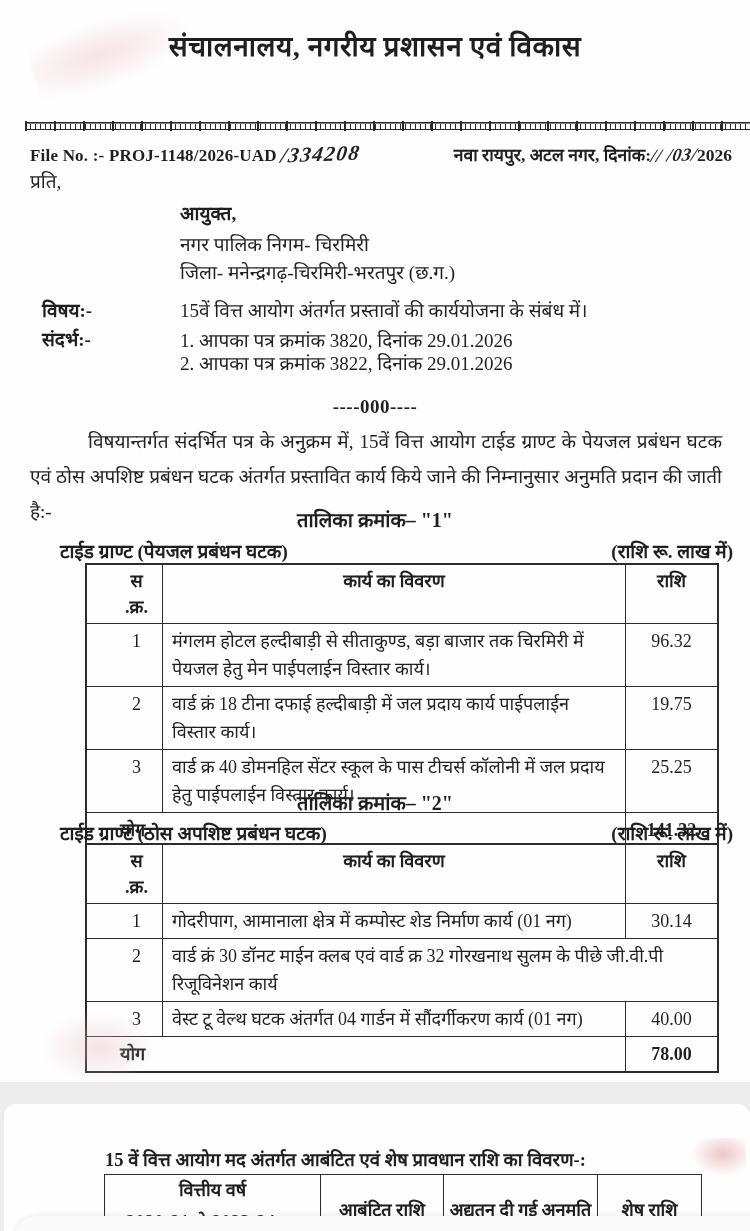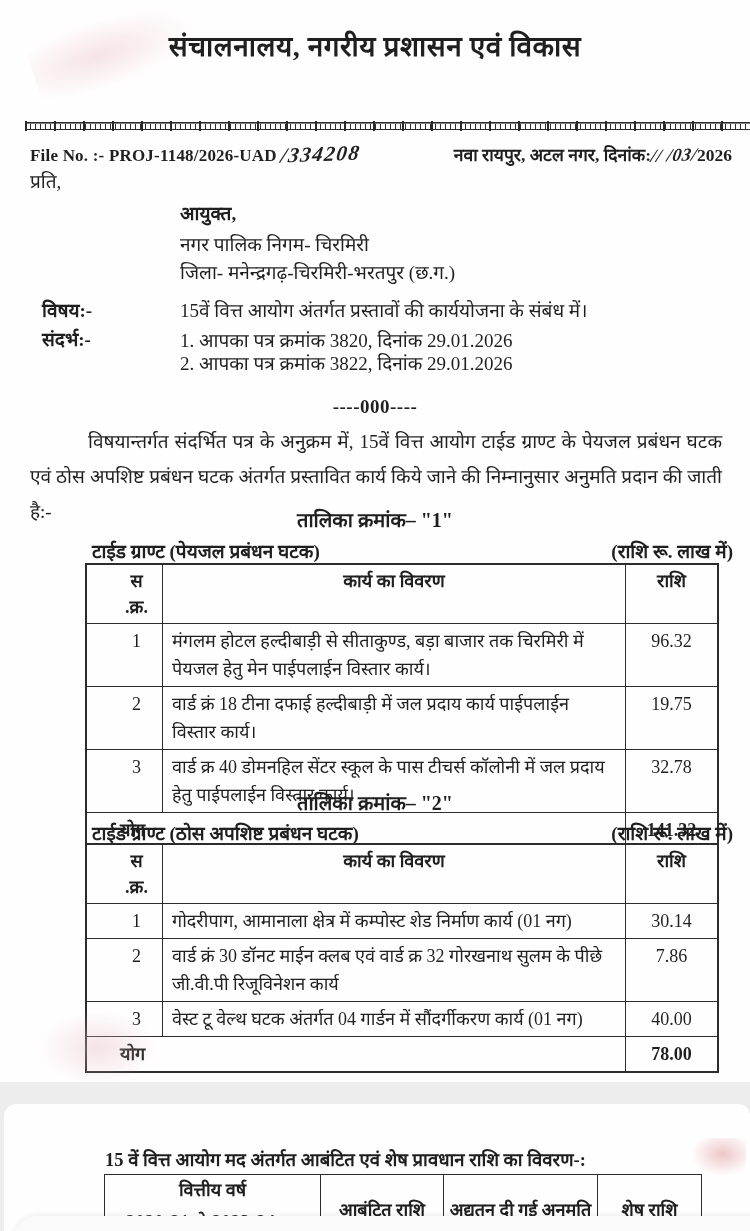--- a/index.html
+++ b/index.html
@@ -27,21 +27,21 @@
   .fileline{position:absolute;left:30px;right:18px;top:142px;display:flex;justify-content:space-between;align-items:baseline;font-size:17px;}
   .file-left{font-weight:600;letter-spacing:.2px;}
   .hand{display:inline-block;font-style:italic;font-size:21px;letter-spacing:1.5px;transform:rotate(-2deg) skewX(-10deg);font-weight:600;color:#222;}
   .hand-date{font-size:18px;letter-spacing:.5px;}
   .date-right{font-weight:700;font-size:17.5px;}
   .txt{position:absolute;font-size:19px;}
   .bold{font-weight:700;}
   .para{line-height:35px;text-align:justify;}
 
   .tbl-title{position:absolute;left:0;width:750px;text-align:center;font-weight:700;font-size:20px;}
-  .caption-row{position:absolute;left:60px;right:17px;display:flex;justify-content:space-between;font-weight:700;font-size:19px;margin-left:32px;}
+  .caption-row{position:absolute;left:60px;right:17px;display:flex;justify-content:space-between;font-weight:700;font-size:19px;}
 
   .dtable{position:absolute;left:85px;width:630px;border:2px solid #2c2c2c;font-size:18px;background:#fffeff;}
   .trow{display:flex;border-top:1.6px solid #2c2c2c;padding-left:24px;}
   .trow:first-child{border-top:none;}
   .c{padding:3px 9px;box-sizing:border-box;line-height:28px;}
   .c-sno{width:52px;text-align:center;border-right:1.6px solid #2c2c2c;flex:none;}
   .c-desc{flex:1;min-width:0;}
   .c-amt{width:92px;border-left:1.6px solid #2c2c2c;text-align:center;flex:none;}
   .c-merged{flex:1;text-align:left;}
   .thead .c{font-weight:700;text-align:center;line-height:26px;}
@@ -118,21 +118,21 @@
         <div class="c c-amt">96.32</div>
       </div>
       <div class="trow">
         <div class="c c-sno">2</div>
         <div class="c c-desc">वार्ड क्रं 18 टीना दफाई हल्दीबाड़ी में जल प्रदाय कार्य पाईपलाईन विस्तार कार्य।</div>
         <div class="c c-amt">19.75</div>
       </div>
       <div class="trow">
         <div class="c c-sno">3</div>
         <div class="c c-desc">वार्ड क्र 40 डोमनहिल सेंटर स्कूल के पास टीचर्स कॉलोनी में जल प्रदाय हेतु पाईपलाईन विस्तार कार्य।</div>
-        <div class="c c-amt">32.78</div>
+        <div class="c c-amt">25.25</div>
       </div>
       <div class="trow total-row">
         <div class="c c-merged">योग</div>
         <div class="c c-amt">141.32</div>
       </div>
     </div>
 
     <div class="tbl-title" style="top:789px;">तालिका क्रमांक– "2"</div>
     <div class="caption-row" style="top:820px;">
       <span>टाईड ग्राण्ट (ठोस अपशिष्ट प्रबंधन घटक)</span>
@@ -145,21 +145,20 @@
         <div class="c c-amt">राशि</div>
       </div>
       <div class="trow">
         <div class="c c-sno">1</div>
         <div class="c c-desc">गोदरीपाग, आमानाला क्षेत्र में कम्पोस्ट शेड निर्माण कार्य  (01 नग)</div>
         <div class="c c-amt">30.14</div>
       </div>
       <div class="trow">
         <div class="c c-sno">2</div>
         <div class="c c-desc">वार्ड क्रं 30 डॉनट माईन क्लब एवं वार्ड क्र 32 गोरखनाथ सुलम के पीछे जी.वी.पी रिजूविनेशन कार्य</div>
-        <div class="c c-amt">7.86</div>
       </div>
       <div class="trow">
         <div class="c c-sno">3</div>
         <div class="c c-desc">वेस्ट टू वेल्थ घटक अंतर्गत 04 गार्डन में सौंदर्गीकरण कार्य (01 नग)</div>
         <div class="c c-amt">40.00</div>
       </div>
       <div class="trow total-row">
         <div class="c c-merged">योग</div>
         <div class="c c-amt">78.00</div>
       </div>

